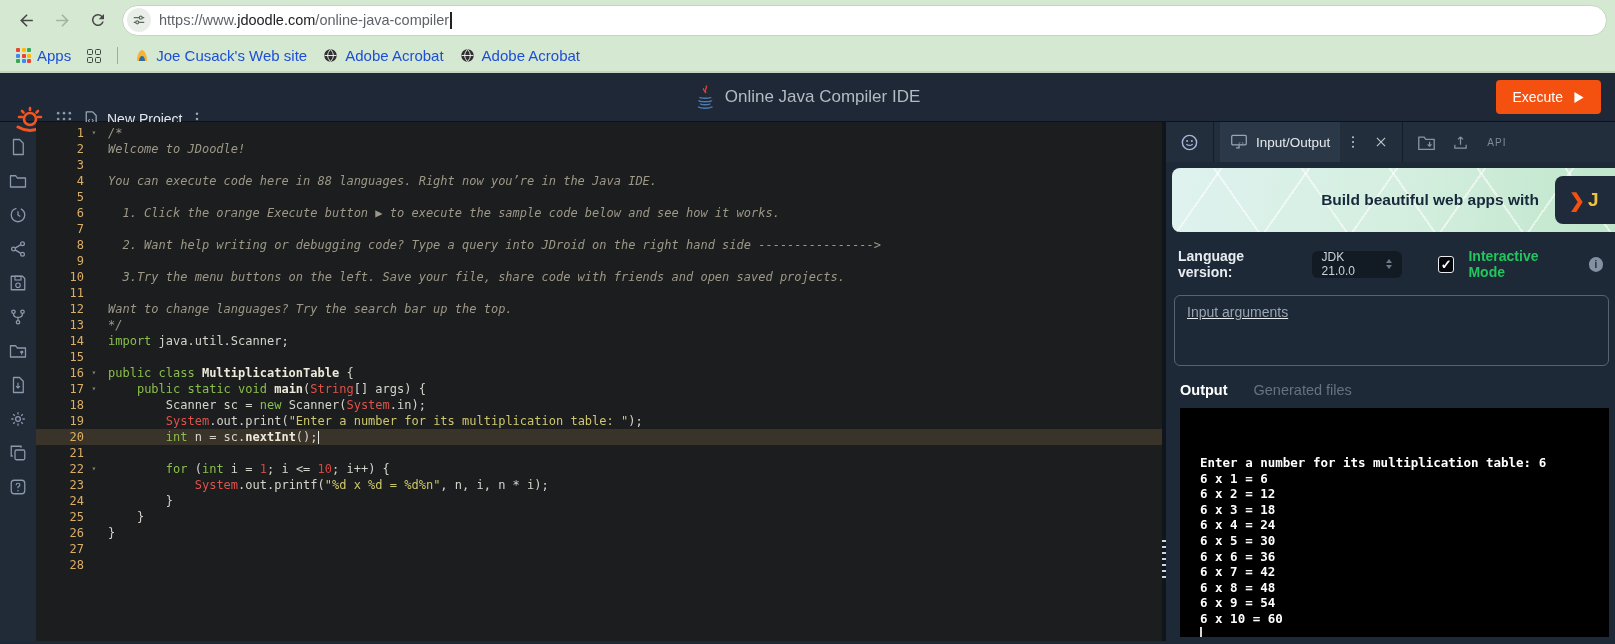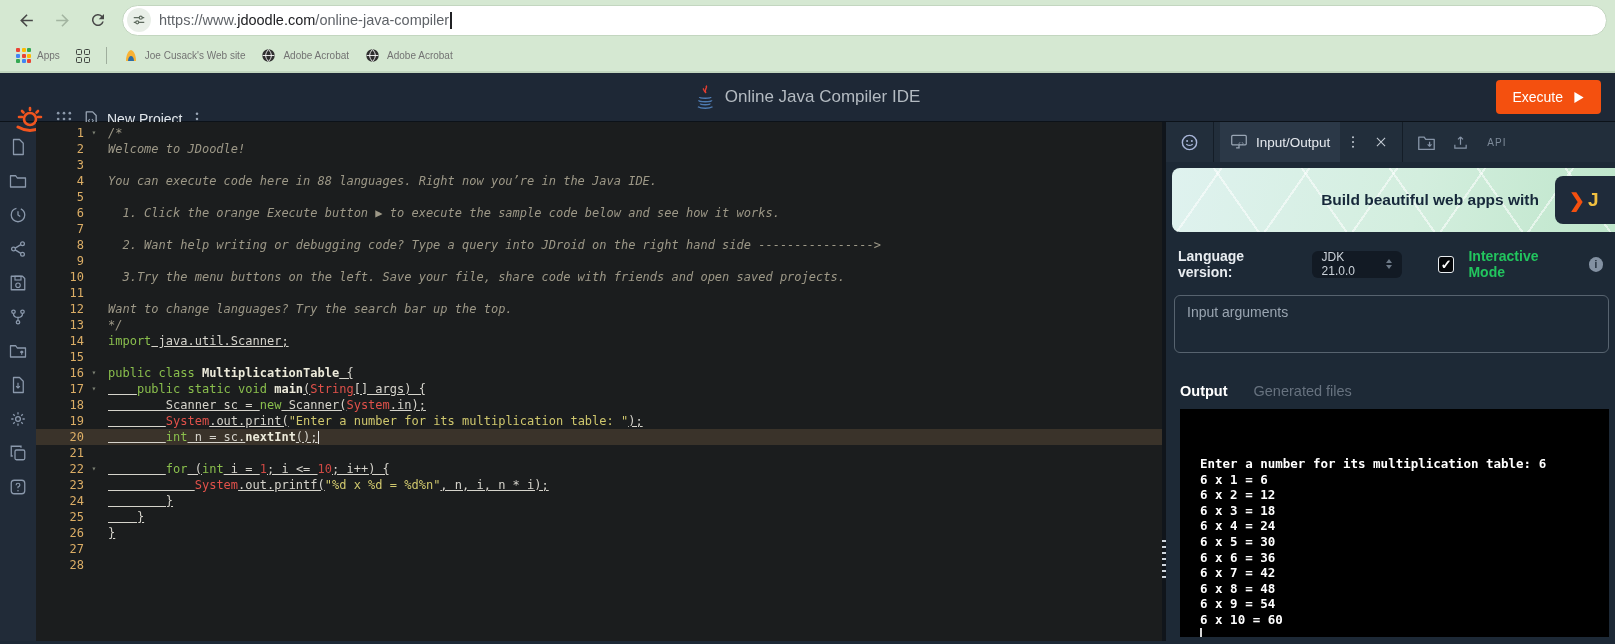--- a/index.html
+++ b/index.html
@@ -14,21 +14,21 @@
   .omnibox { flex:1; height:31px; background:#ffffff; border:1px solid #c3d6c0; border-radius:16px;
              margin-left:6px; display:flex; align-items:center; padding:0 12px 0 4px; }
   .site-badge { width:24px; height:24px; border-radius:50%; background:#e9efe8;
                 display:flex; align-items:center; justify-content:center; margin-right:8px; }
   .url { font-size:14.5px; color:#5f6368; white-space:pre; }
   .url .domain { color:#202124; }
   .text-caret { display:inline-block; width:1.5px; height:17px; background:#202124;
                 vertical-align:middle; margin-left:1px; }
   .bm-row { height:31px; display:flex; align-items:center; padding:0 10px; gap:4px; }
   .bm-item { display:flex; align-items:center; gap:6px; padding:3px 6px; border-radius:4px;
-             font-size:10px; color:#737373; }
+             font-size:15px; color:#1d4ed8; }
   .bm-sep { width:1px; height:17px; background:#9fae9d; margin:0 6px; }
   .grid9 { display:grid; grid-template-columns:repeat(3,4px); grid-gap:1.5px; }
   .grid9 i { width:4px; height:4px; border-radius:1px; }
   .grid4 { display:grid; grid-template-columns:repeat(2,6px); grid-gap:2px; }
   .grid4 i { width:6px; height:6px; border:1.6px solid #3f4440; border-radius:1.5px; }
   .bm-icon { width:16px; height:16px; display:inline-flex; }
 
   
   .app-header { height:49px; background:#1e2836; display:flex; align-items:center;
                 padding:0 14px; position:relative; border-bottom:1px solid #0c1219; }
@@ -51,21 +51,21 @@
             border-right:4px solid #10151b; }
   .code-line { display:flex; font-family:"DejaVu Sans Mono", monospace; font-size:12px;
                line-height:16px; white-space:pre; }
   .code-line.active { background:#3a332a; }
   .gutter { width:52px; flex:0 0 52px; text-align:right; color:#dcae66; padding-right:4px;
             user-select:none; }
   .fold { width:12px; flex:0 0 12px; color:#7d8274; font-size:8px; line-height:16px; text-align:center; }
   .code-body { padding-left:8px; }
   .c-comment { color:#9d9887; font-style:italic; }
   .c-kw      { color:#8abf4d; }
-  .c-plain   { color:#d6d4cc;text-decoration:underline; }
+  .c-plain   { color:#d6d4cc; }
   .c-bold    { color:#eceada; font-weight:bold; }
   .c-type    { color:#e0514a; }
   .c-str     { color:#cfc76d; }
   .c-num     { color:#cf4944; }
   .code-caret { display:inline-block; width:1.5px; height:13px; background:#e8e8e8;
                 vertical-align:text-bottom; }
 
   
   .panel { width:449px; background:#1d2936; display:flex; flex-direction:column; position:relative; }
   .drag-handle { position:absolute; left:-4px; top:418px; width:4px; height:40px;
@@ -97,23 +97,23 @@
   .updown { display:flex; flex-direction:column; gap:2px; }
   .updown i { width:0; height:0; border-left:3.5px solid transparent; border-right:3.5px solid transparent; }
   .updown .up { border-bottom:4px solid #6d7a88; } .updown .dn { border-top:4px solid #6d7a88; }
   .chk { width:17px; height:17px; background:#05070a; border:1.5px solid #e8ecf0; border-radius:3px;
          color:#fff; font-size:13px; font-weight:bold; display:flex; align-items:center;
          justify-content:center; margin-left:22px; cursor:pointer; }
   .interactive-label { color:#22c55e; font-size:14px; font-weight:600; }
   .info-dot { width:15px; height:15px; border-radius:50%; background:#8391a2; color:#1d2936;
               font-size:10px; font-weight:bold; display:flex; align-items:center; justify-content:center; }
 
-  .args-box { margin:15px 6px 14px 8px; height:58px; border:1px solid #57636f; border-radius:6px;
+  .args-box { margin:15px 6px 0 8px; height:71px; border:1px solid #57636f; border-radius:6px;
               background:transparent; color:#e8ecf0; font-size:14px; padding:8px 12px; resize:none;
-              font-family:"Liberation Sans", sans-serif; }
+              font-family:"Liberation Sans", sans-serif;text-decoration:underline; }
   .args-box::placeholder { color:#9aa5b1; }
 
   .out-tabs { display:flex; gap:26px; margin:16px 12px 0 14px; }
   .out-tab { font-size:14.5px; cursor:pointer; }
   .out-tab.active { color:#ffffff; font-weight:700; }
   .out-tab.inactive { color:#67727f; }
 
   .terminal { margin:10px 6px 4px 14px; background:#000; flex:1; padding:47px 12px 6px 20px;
               font-family:"DejaVu Sans Mono", monospace; font-size:12.5px; font-weight:bold;
               color:#fff; line-height:15.6px; overflow:hidden; }

